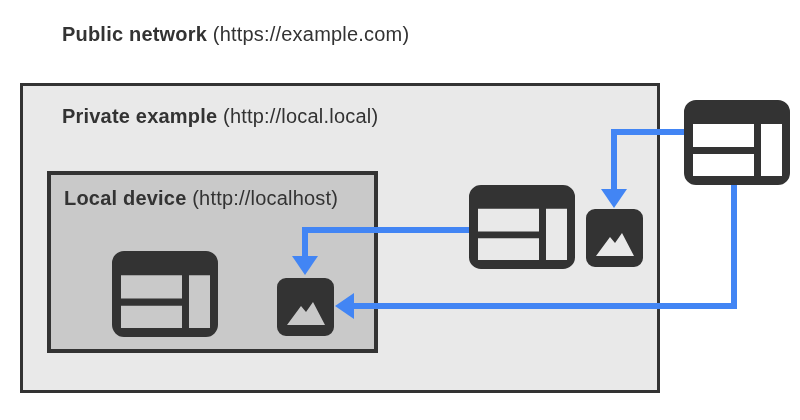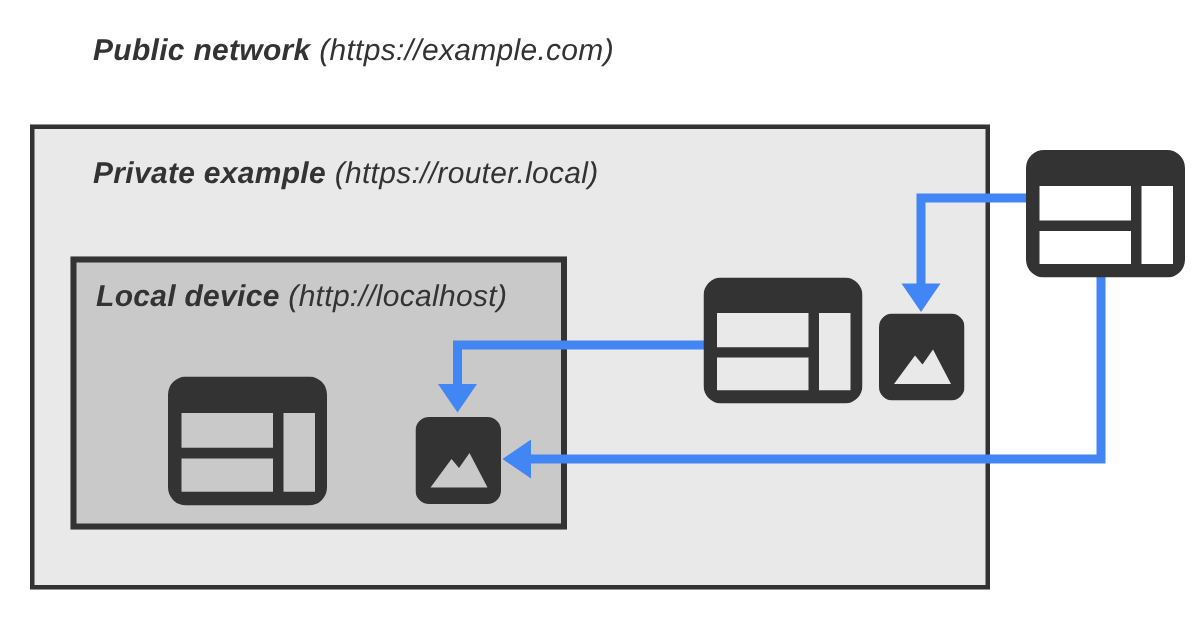--- a/index.html
+++ b/index.html
@@ -13,21 +13,20 @@
     font-family: "Liberation Sans", sans-serif;
     overflow: hidden;
   }
 
   .zone-title {
     position: absolute;
     font-size: 20px;
     color: var(--text, #333333);
     white-space: nowrap;
     letter-spacing: 0.2px;
-    font-style: italic;
   }
   .zone-title .bold { font-weight: 700; }
 
   #page-title { left: 62px; top: 23px; }
 
   .private-box {
     position: absolute;
     left: 20px; top: 83px;
     width: 640px; height: 310px;
     background: var(--private-bg, #e9e9e9);
@@ -70,21 +69,21 @@
 <body>
 
 <div class="stage">
 
   <div id="page-title" class="zone-title">
     <span class="bold">Public network</span><span> (https://example.com)</span>
   </div>
 
   <div class="private-box">
     <div class="zone-title">
-      <span class="bold">Private example</span><span> (https://router.local)</span>
+      <span class="bold">Private example</span><span> (http://local.local)</span>
     </div>
 
     <div class="local-box">
       <div class="zone-title">
         <span class="bold">Local device</span><span> (http://localhost)</span>
       </div>
     </div>
   </div>
 
   <svg class="arrow-overlay" width="800" height="420" viewBox="0 0 800 420">

